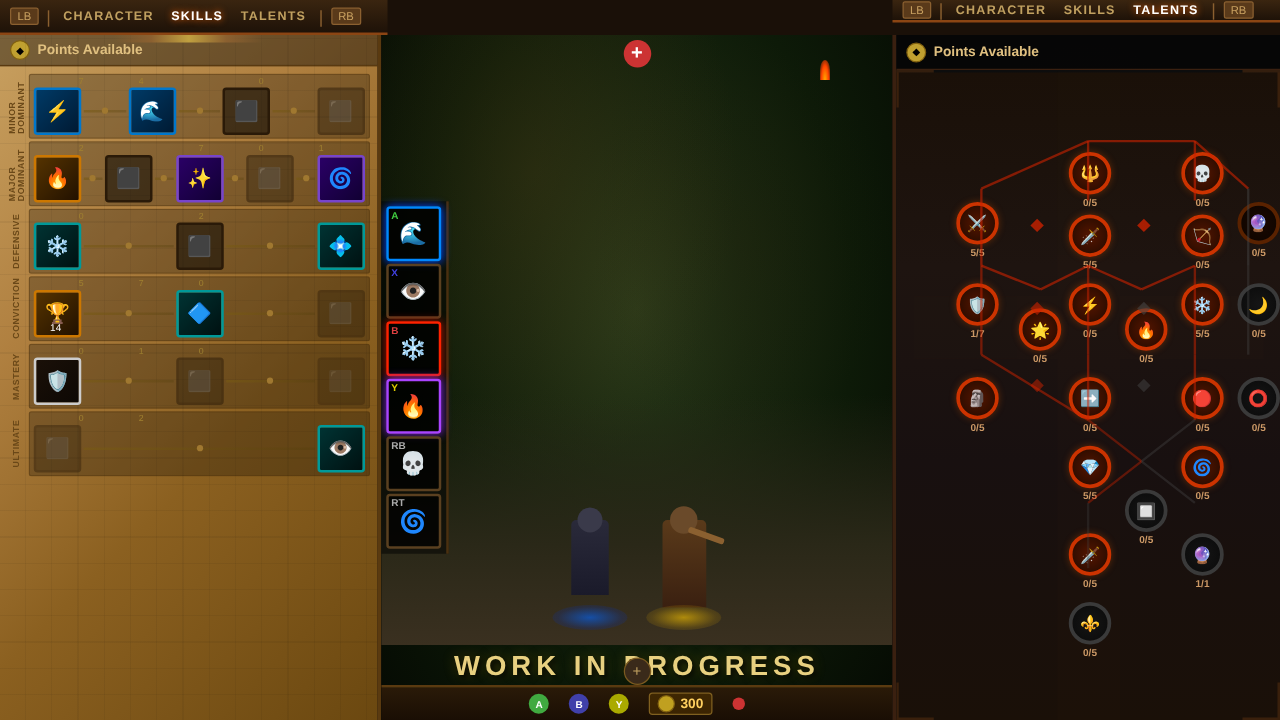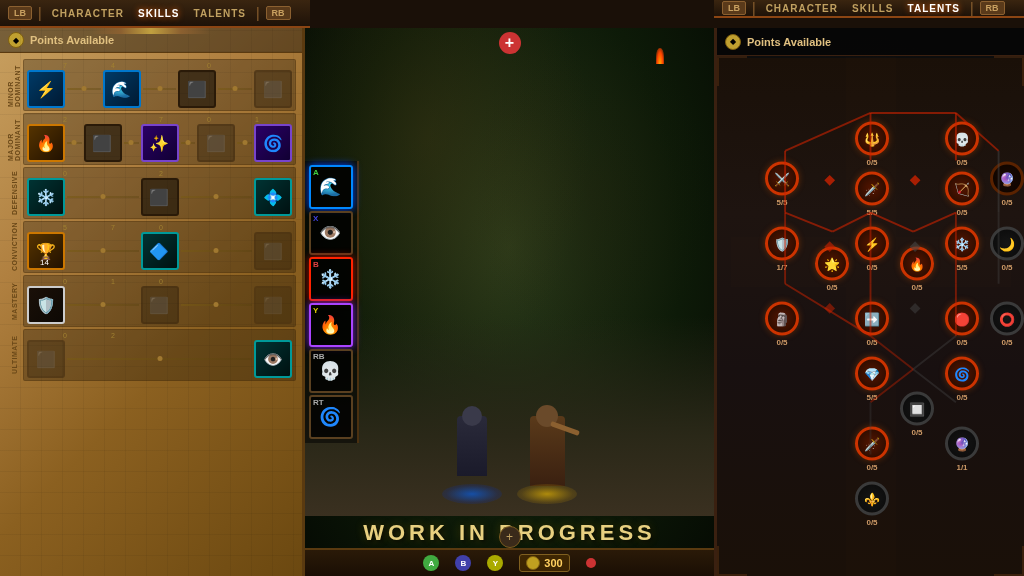--- a/index.html
+++ b/index.html
@@ -41,21 +41,21 @@
       border-bottom: 2px solid #8B4513;
       width: 310px;
       padding: 0 8px;
       gap: 6px;
     }
     .nav-btn {
       background: #5a3a1a;
       border: 1px solid #8B6030;
       color: #c8a060;
       font-size: 9px;
-      font-weight: bold;
+      font-weight: normal;
       padding: 1px 5px;
       border-radius: 2px;
     }
     .nav-tab {
       color: #c0a060;
       font-size: 10px;
       font-weight: bold;
       letter-spacing: 1px;
       padding: 2px 4px;
       cursor: pointer;

